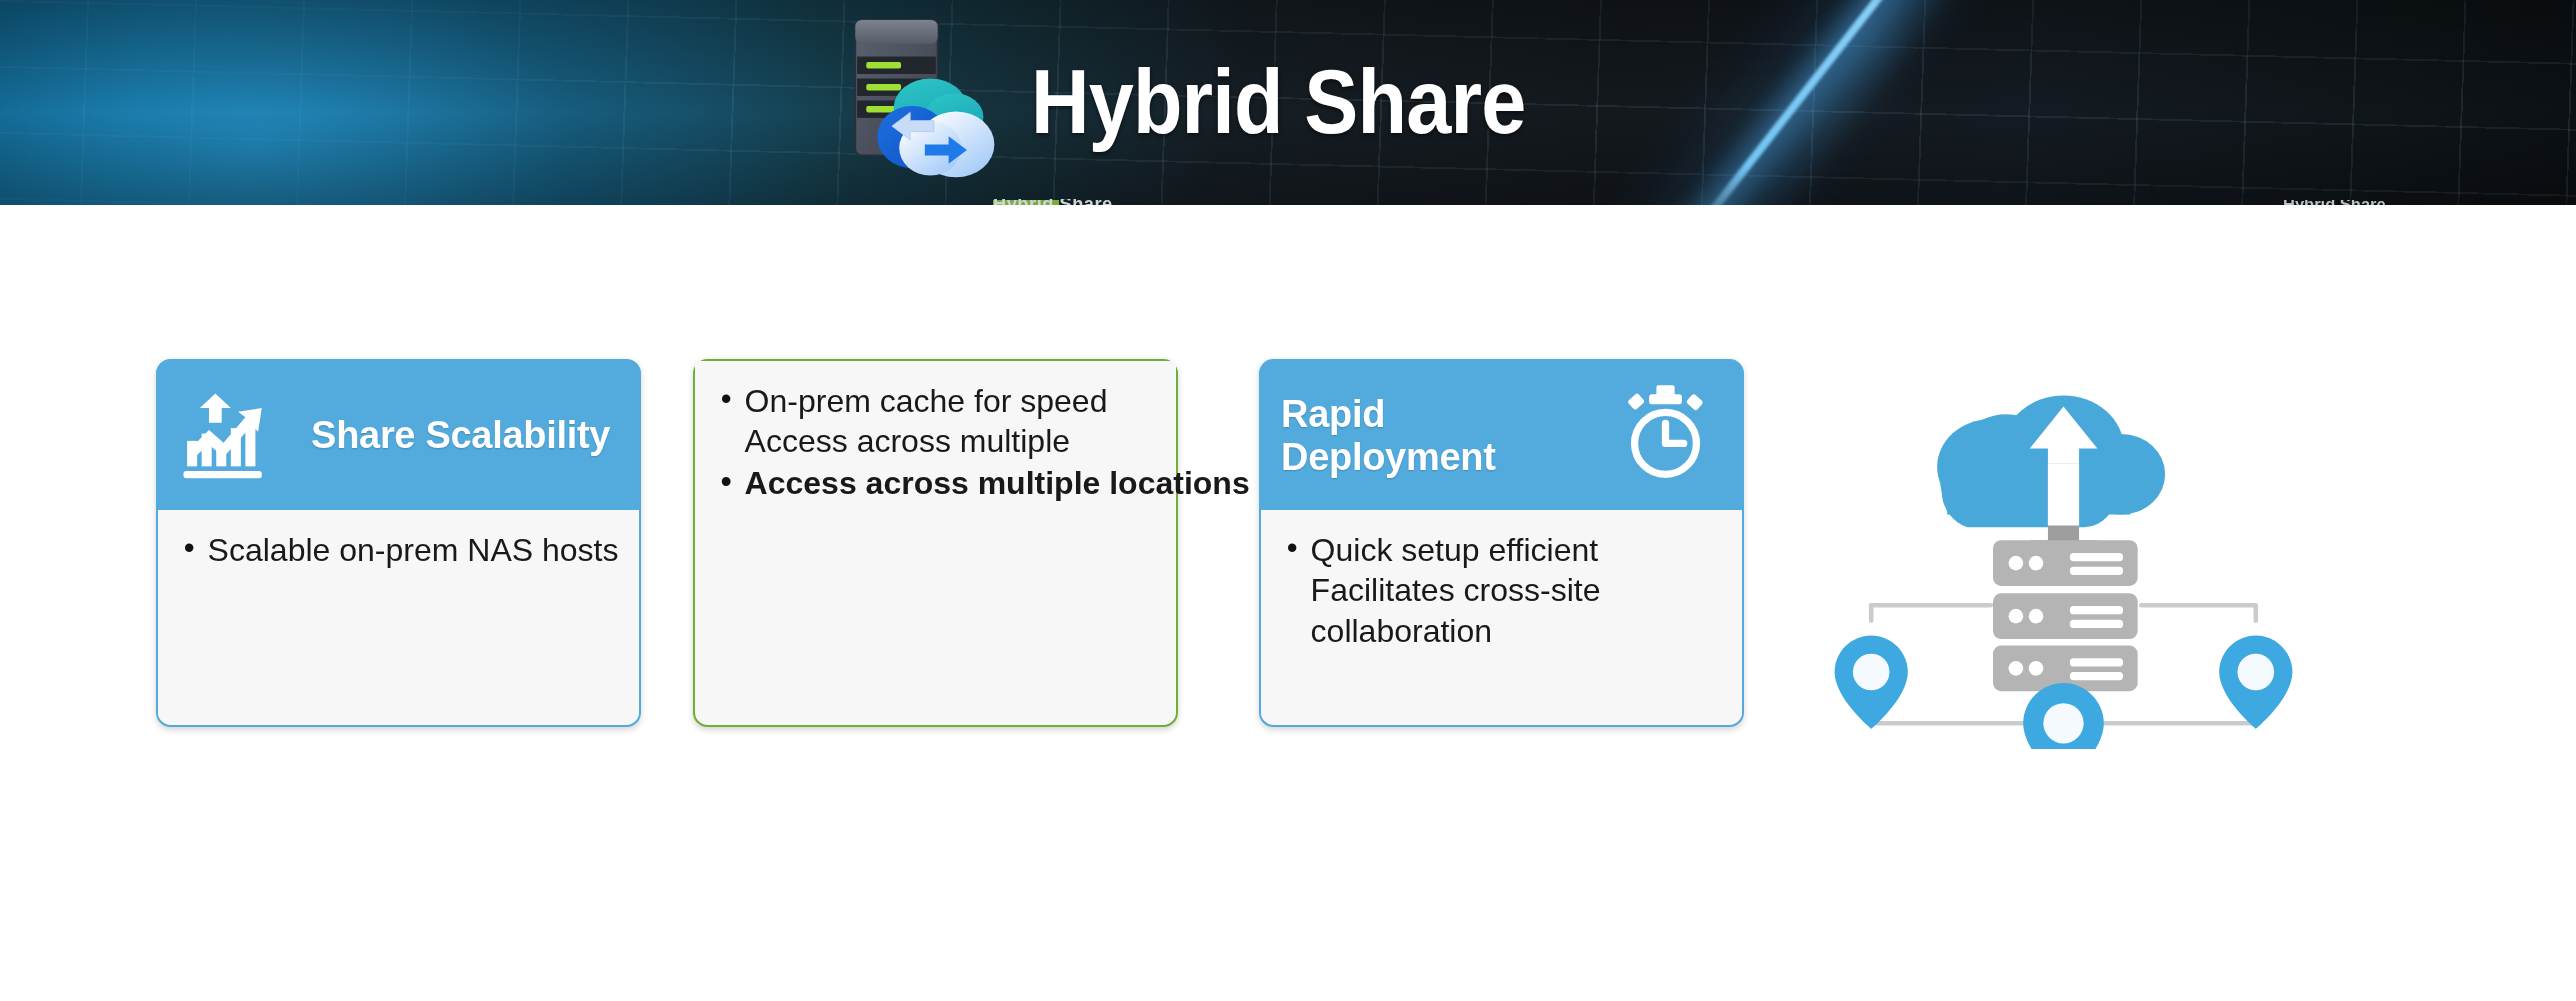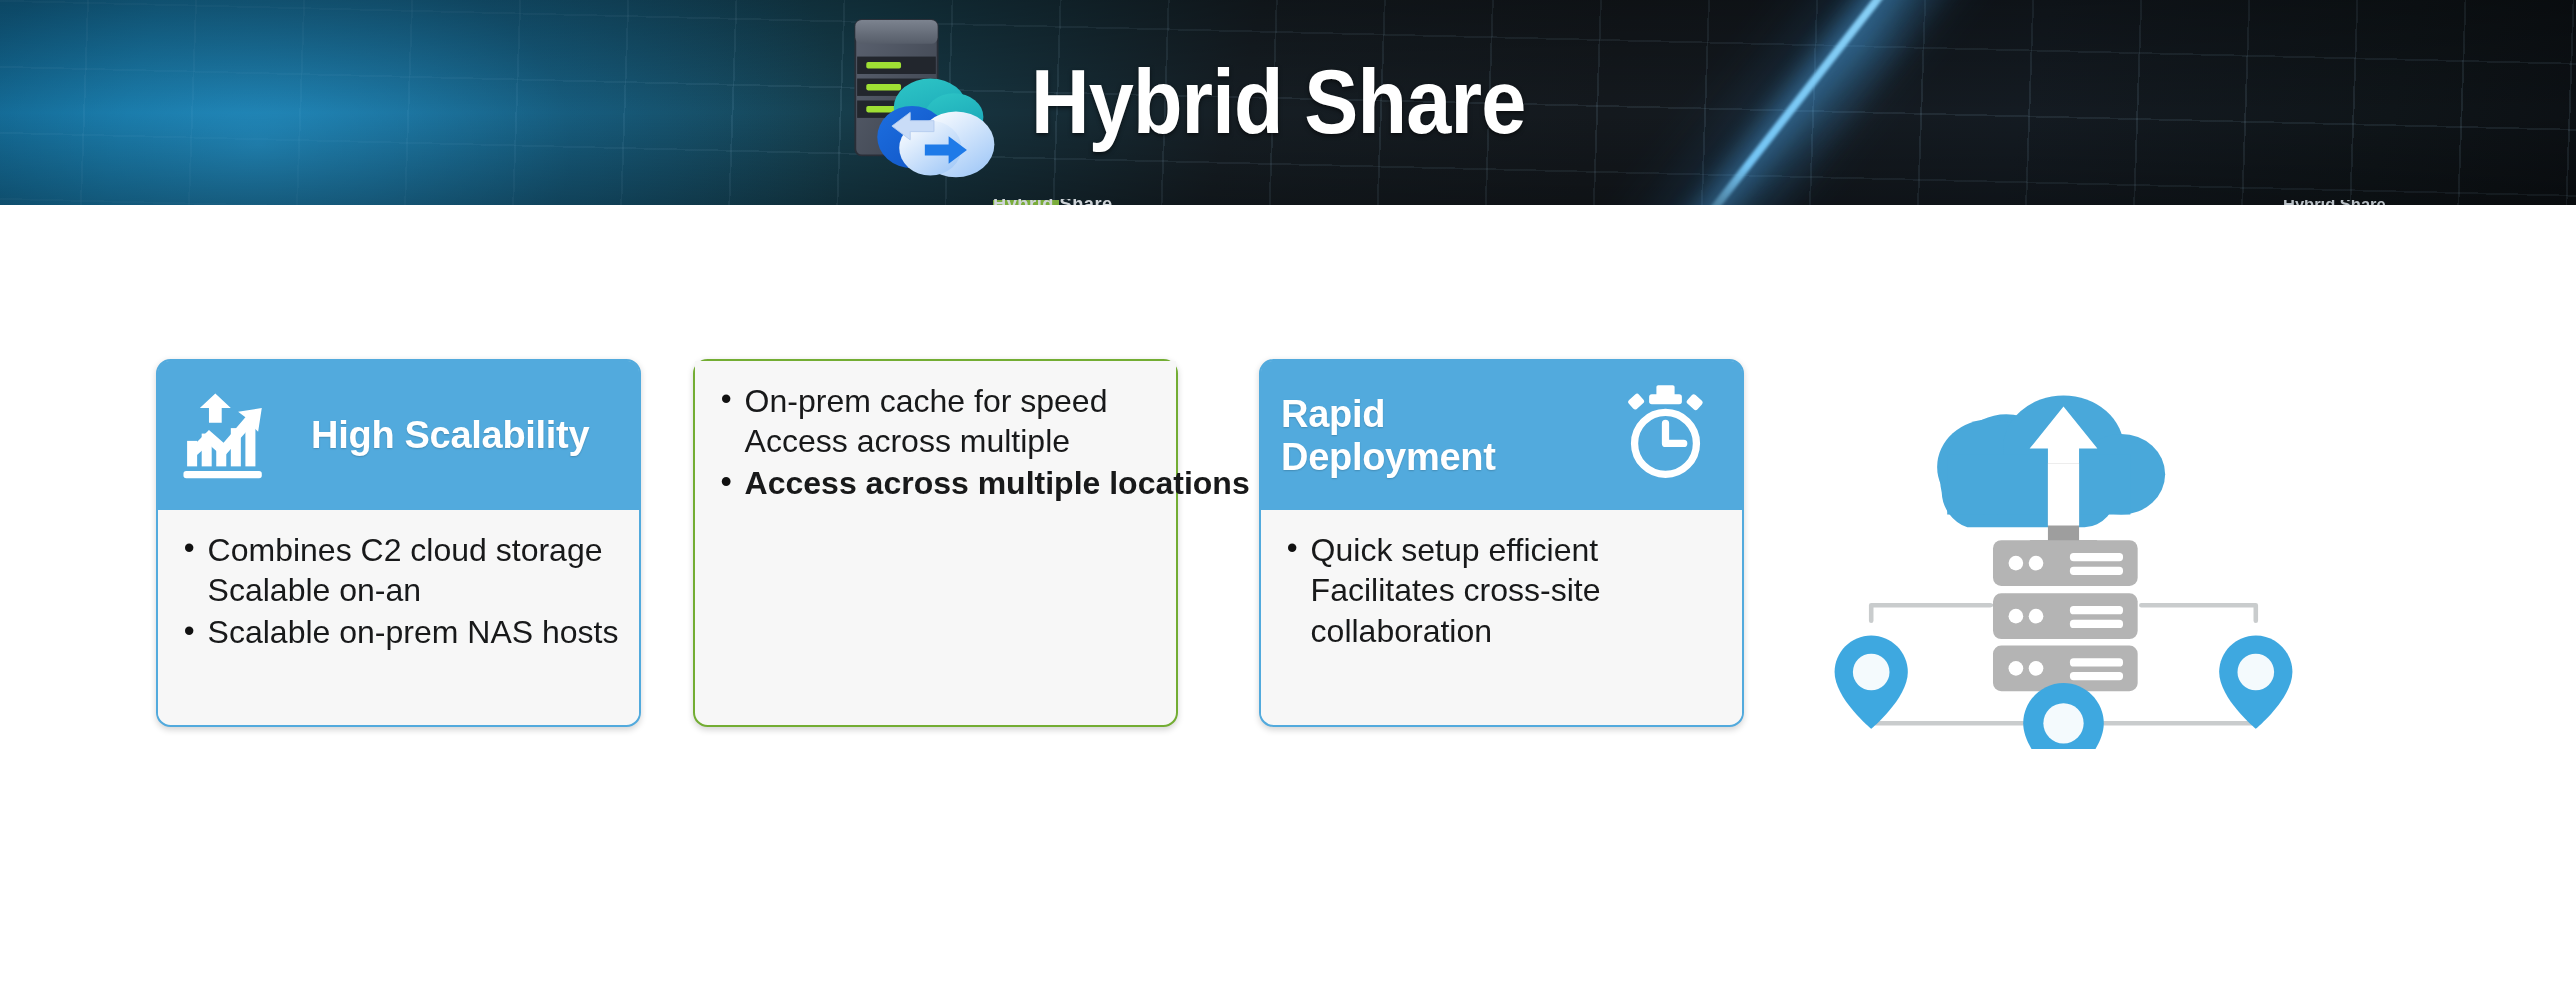--- a/index.html
+++ b/index.html
@@ -221,26 +221,24 @@
         <path d="M34 28 L34 12 L24 12 L41 -4 L58 12 L48 12 L48 28 Z" transform="translate(0,14)"></path>
         <path d="M12 72 L34 50 L50 64 L74 36 L66 30 L92 26 L88 52 L81 45 L50 80 L34 66 L18 80 Z"></path>
         <rect x="10" y="62" width="11" height="28"></rect>
         <rect x="26" y="54" width="11" height="36"></rect>
         <rect x="42" y="68" width="11" height="22"></rect>
         <rect x="58" y="48" width="11" height="42"></rect>
         <rect x="74" y="40" width="11" height="50"></rect>
         <rect x="6" y="95" width="86" height="8" rx="3"></rect>
       </svg>
     </span>
-    <h2>High Scalability</h2>
+    <h2>Share Scalability</h2>
   </div>
   <div class="body">
     <ul>
-      <li>Combines C2 cloud storage
-Scalable on-an</li>
       <li>Scalable on-prem NAS hosts</li>
     </ul>
   </div>
 </div>
 
 <div class="card green" id="card2">
   <div class="body">
     <ul>
       <li>On-prem cache for speed
 Access across multiple</li>

